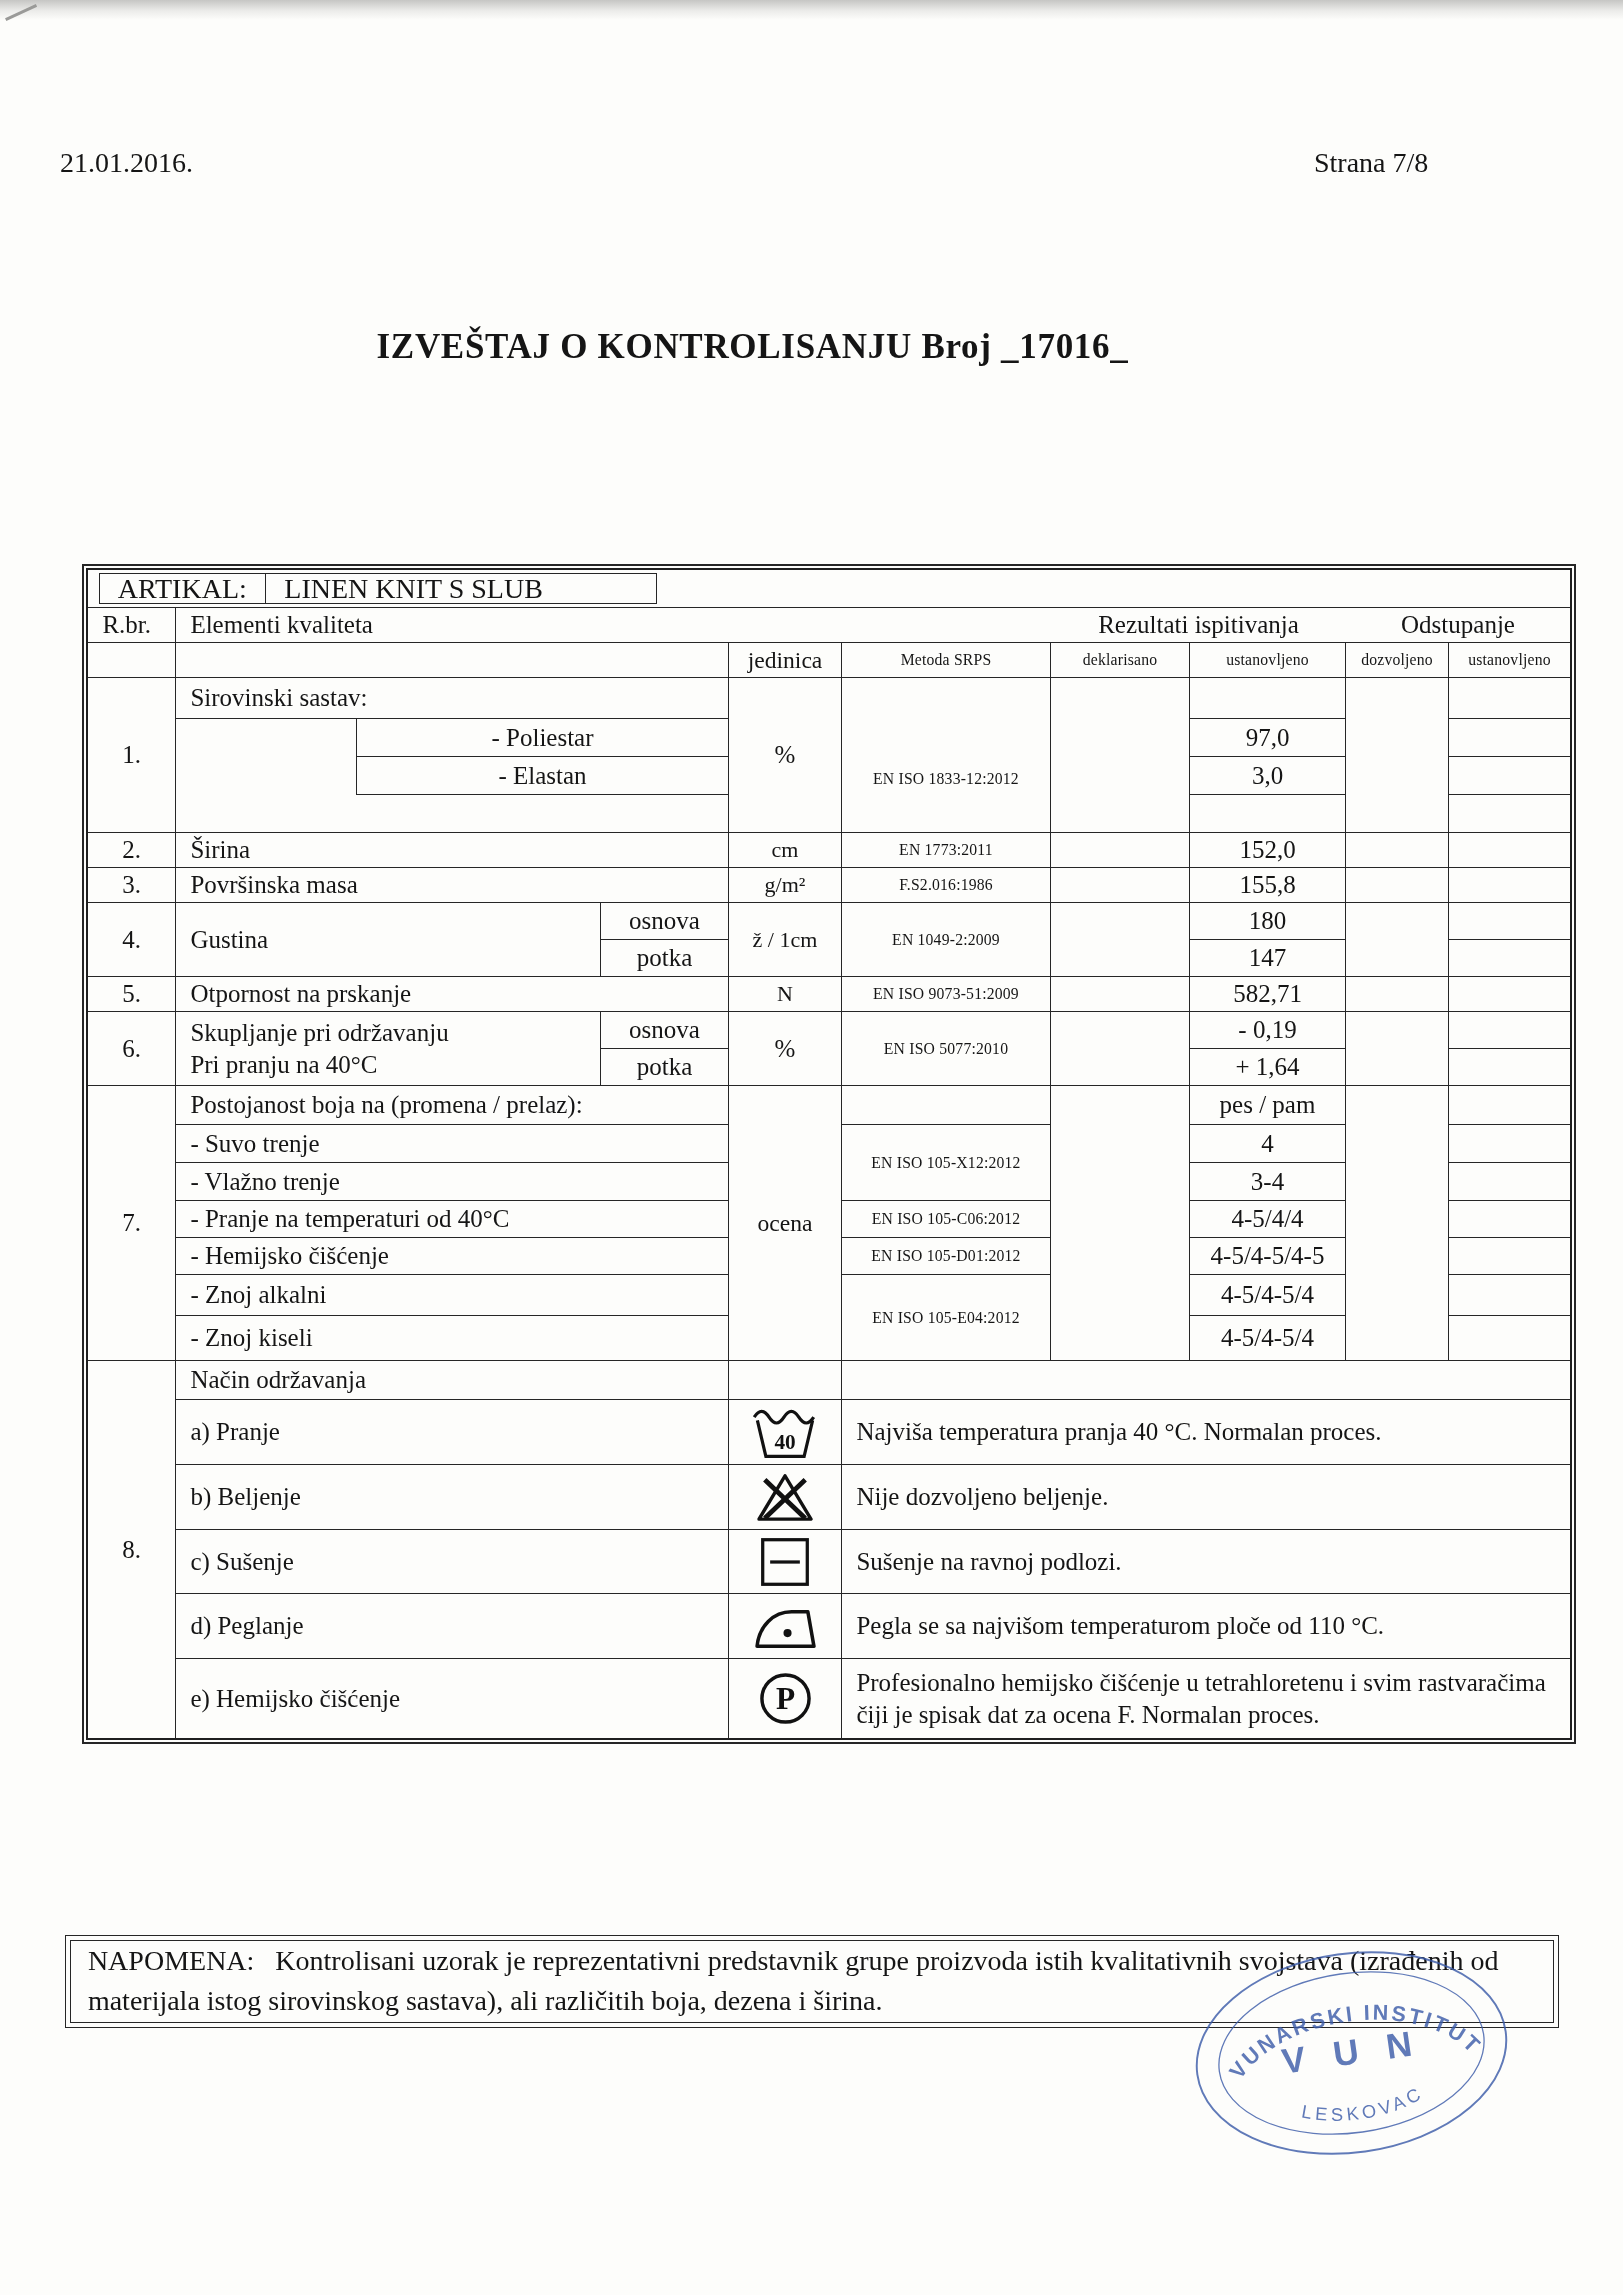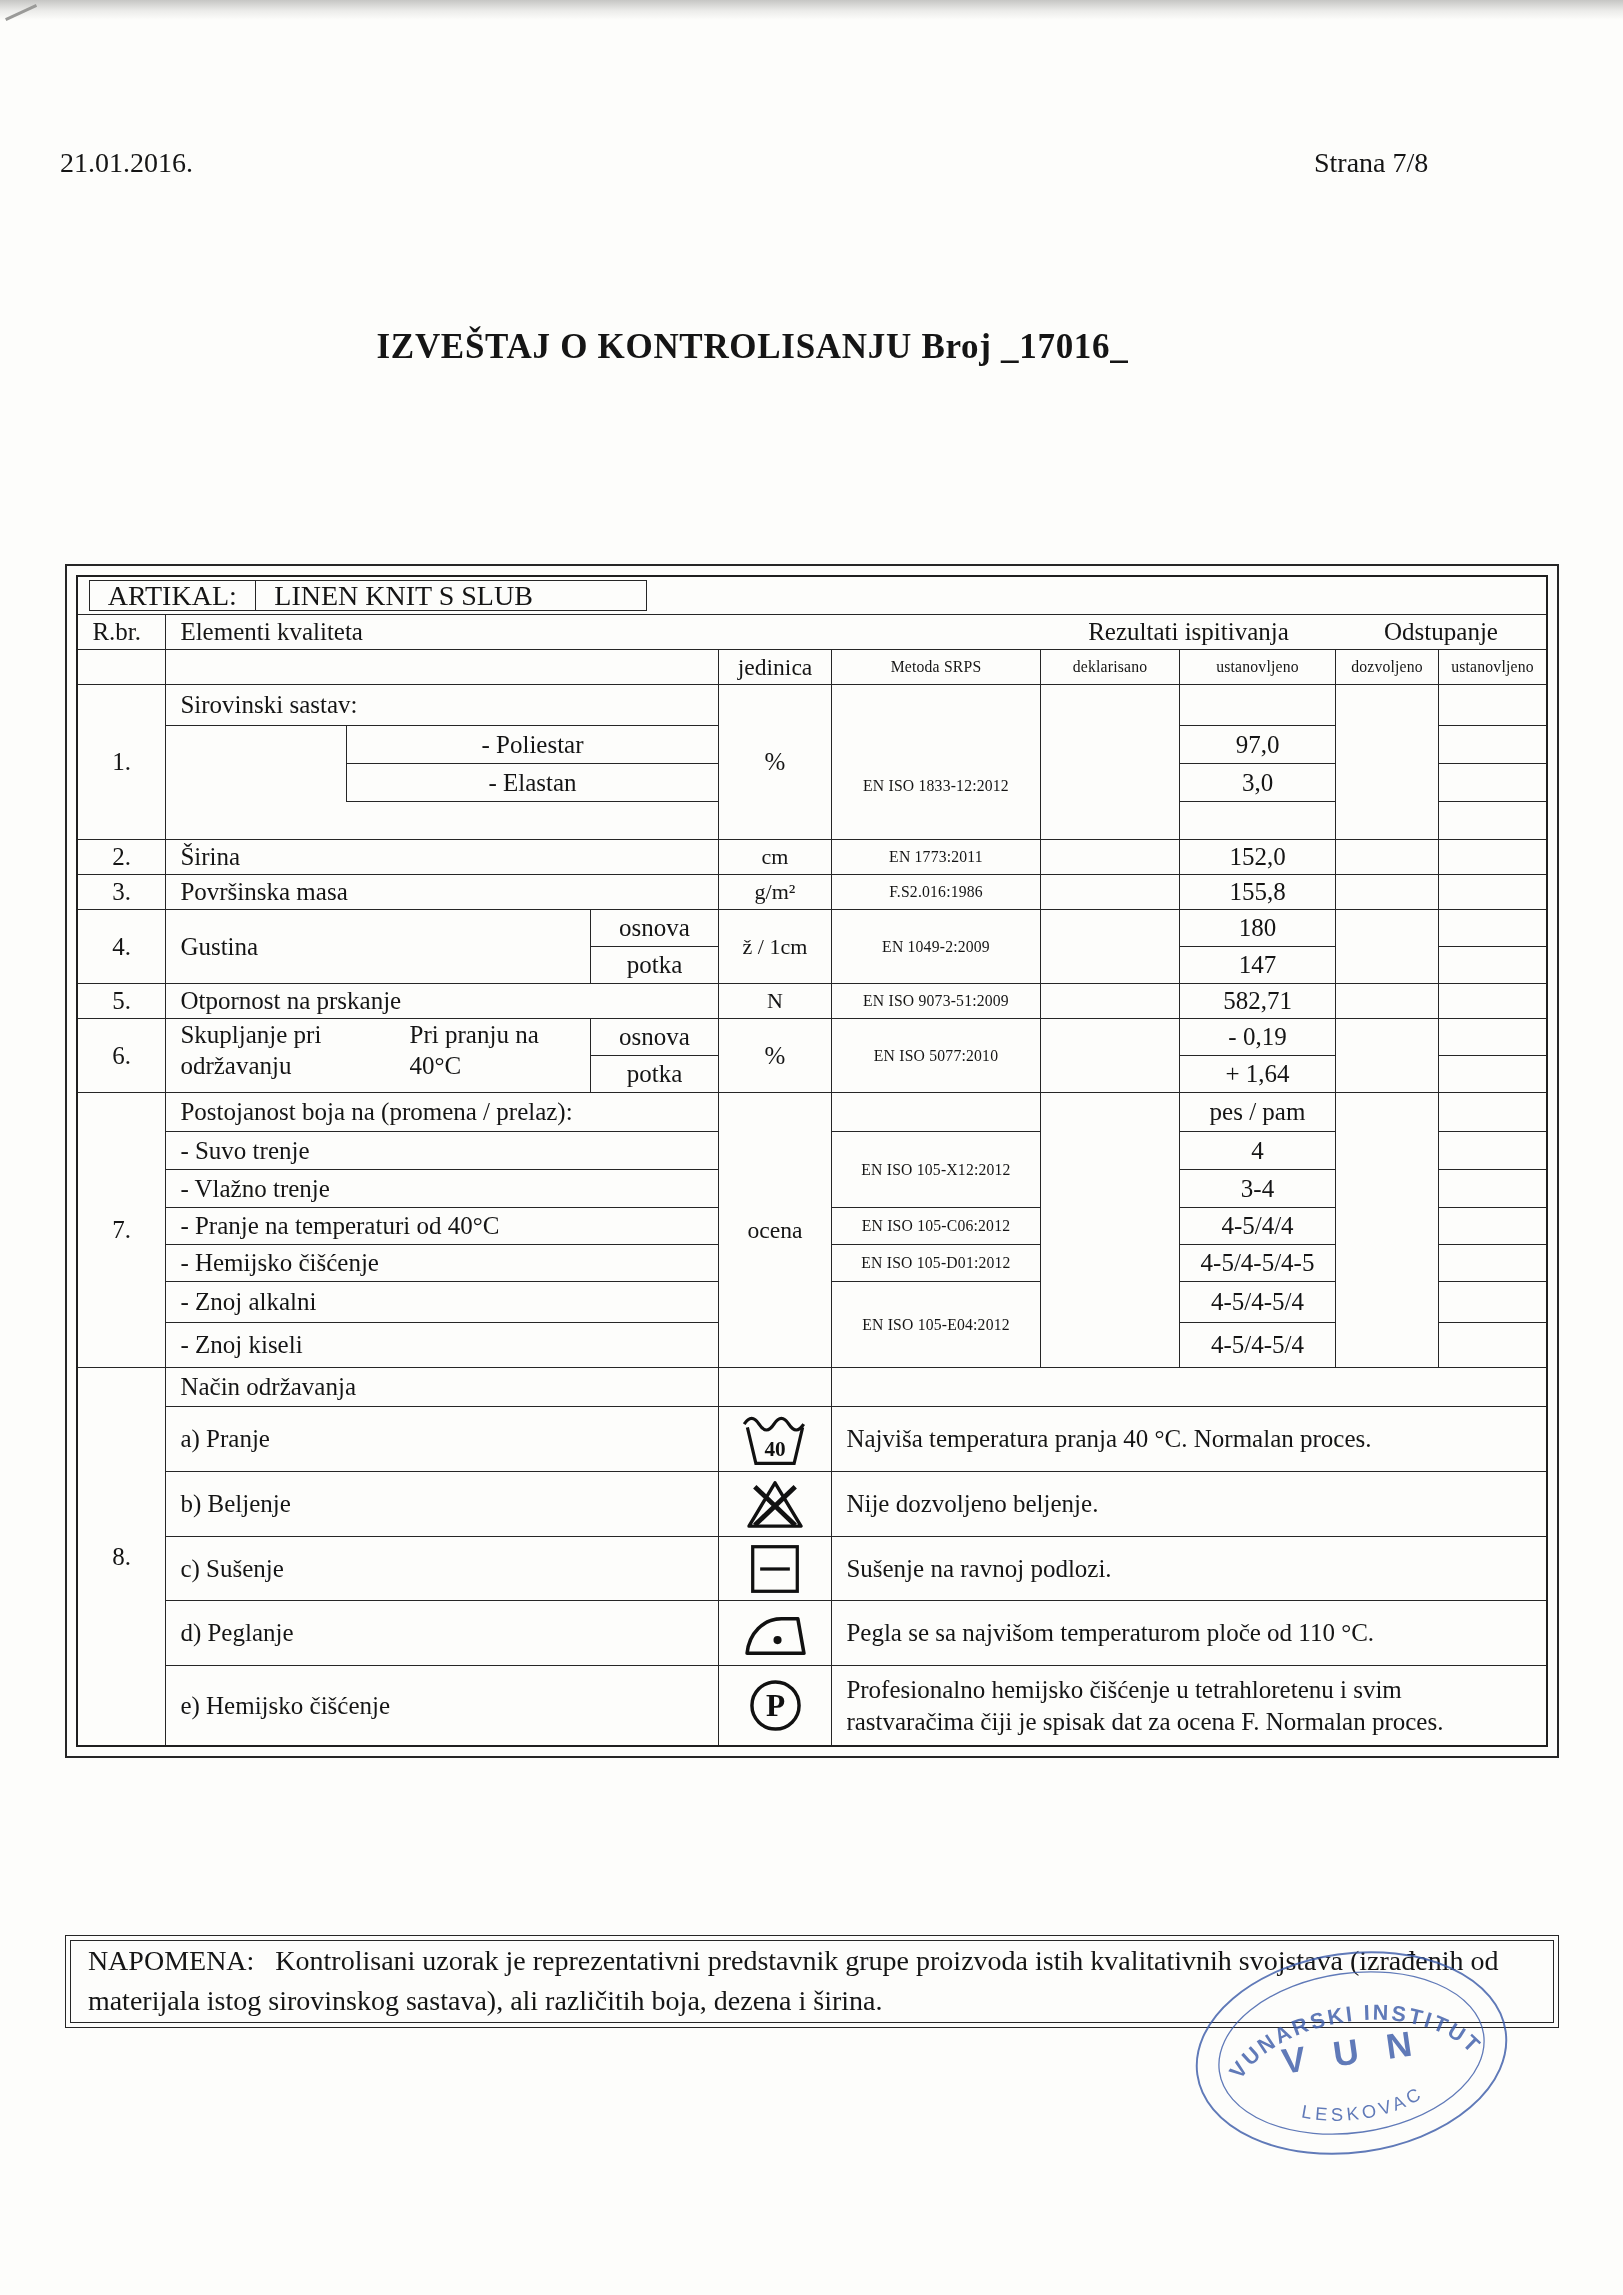--- a/index.html
+++ b/index.html
@@ -9,35 +9,35 @@
         background:linear-gradient(180deg,#c6c6c4,#ececea 55%,rgba(253,253,251,0));}
   .corner-line{position:absolute;top:10.5px;left:3.9px;width:34px;height:2.6px;background:#9a9a98;transform:rotate(-25deg);}
 
   .date{position:absolute;left:60px;top:147px;font-size:28px;}
   .strana{position:absolute;left:1314px;top:147px;font-size:28px;}
 
   .titleblock{position:absolute;left:0;top:327px;width:1505px;text-align:center;}
   .title-main{font-size:35px;font-weight:bold;letter-spacing:0.7px;}
   .title-sub{font-size:27.5px;font-style:italic;margin-top:9.2px;}
 
-  .tframe{position:absolute;left:65px;top:564px;width:1494px;border:2px solid #262626;padding:9px;box-sizing:border-box;background:#fdfdfb;}
+  .tframe{position:absolute;left:82px;top:564px;width:1494px;border:2px solid #262626;padding:2px;box-sizing:border-box;background:#fdfdfb;}
   .grid{display:grid;border:2px solid #1f1f1f;
         grid-template-columns:88px 425px 128px 113px 209px 139px 156px 103px 1fr;
         grid-template-rows:38px 35px 35px 41px 38px 38px 38px 35px 35px 37px 37px 35px 37px 37px 39px 38px 38px 37px 37px 41px 45px 39px 65px 65px 64px 65px 79px;}
   .c{border-right:1.6px solid #262626;border-bottom:1.6px solid #262626;display:flex;align-items:center;
      padding:0 14.4px;font-size:25px;box-sizing:border-box;min-width:0;}
   .noR{border-right:none;}
   .noB{border-bottom:none;}
   .ctr{justify-content:center;text-align:center;padding:0 3.9px;}
   .sm{font-size:15.7px;letter-spacing:0.2px;}
   .low{padding-top:47px;}
   .nopad{padding:0;}
   .subbox{align-self:stretch;margin-left:180px;flex:1;border-left:1.6px solid #262626;border-bottom:1.6px solid #262626;
           display:flex;align-items:center;justify-content:center;font-size:25px;}
-  .twolines{flex-direction:row;align-items:flex-start;justify-content:center;line-height:1.25;}
+  .twolines{flex-direction:column;align-items:flex-start;justify-content:center;line-height:1.25;}
   .desc{justify-content:flex-start;text-align:left;line-height:1.25;}
   .artikal-row{padding:0 0 0 10.5px;align-items:stretch;}
   .artikal-box{border:1.6px solid #262626;display:flex;align-items:center;padding:0 18.3px;font-size:28px;margin:2.6px 0;}
   .artikal-value{width:353px;border-left:none;}
 
   .napomena-outer{position:absolute;left:65px;top:1935px;width:1494px;border:1.6px solid #262626;padding:3.9px;box-sizing:border-box;}
   .napomena-inner{border:1.6px solid #262626;padding:0 17px;font-size:28px;line-height:1.45;}
 
   .stamp{position:absolute;left:1188px;top:1945px;width:327px;height:216px;transform:rotate(-8deg);opacity:.8;pointer-events:none;}
 </style>

